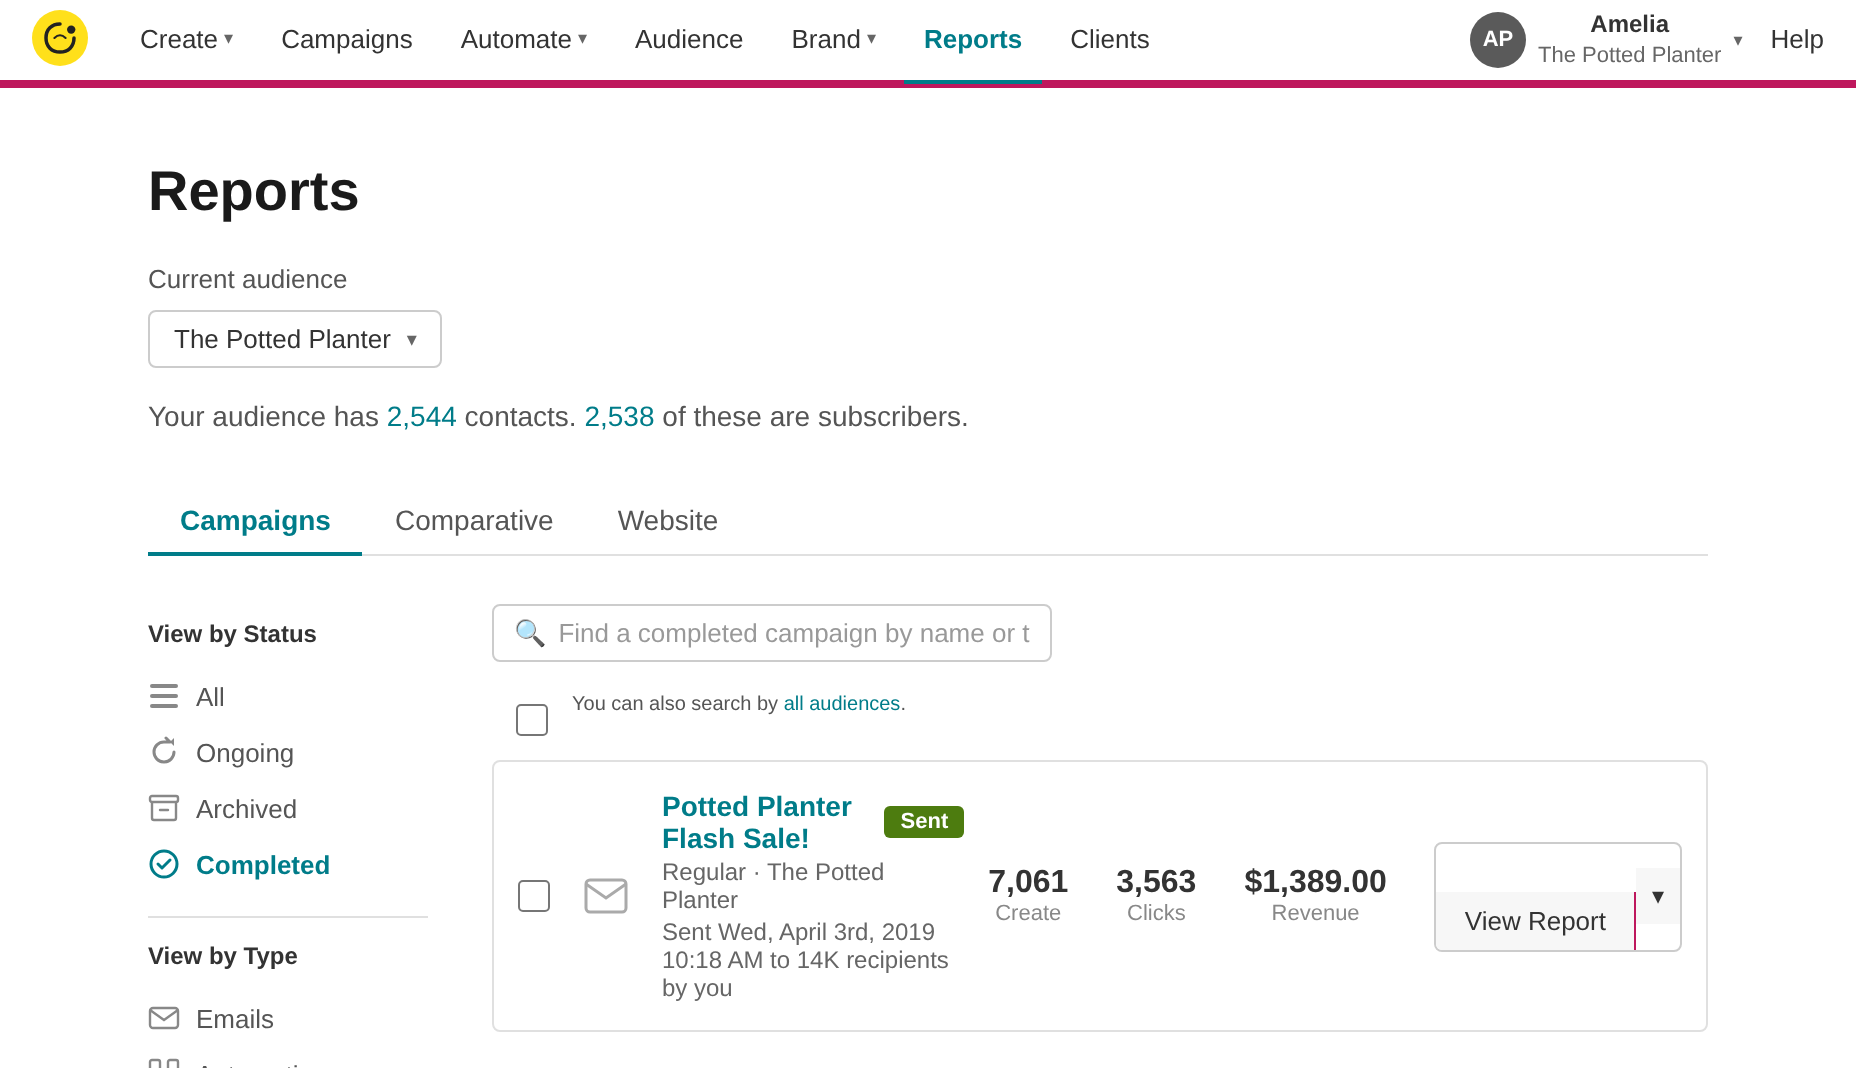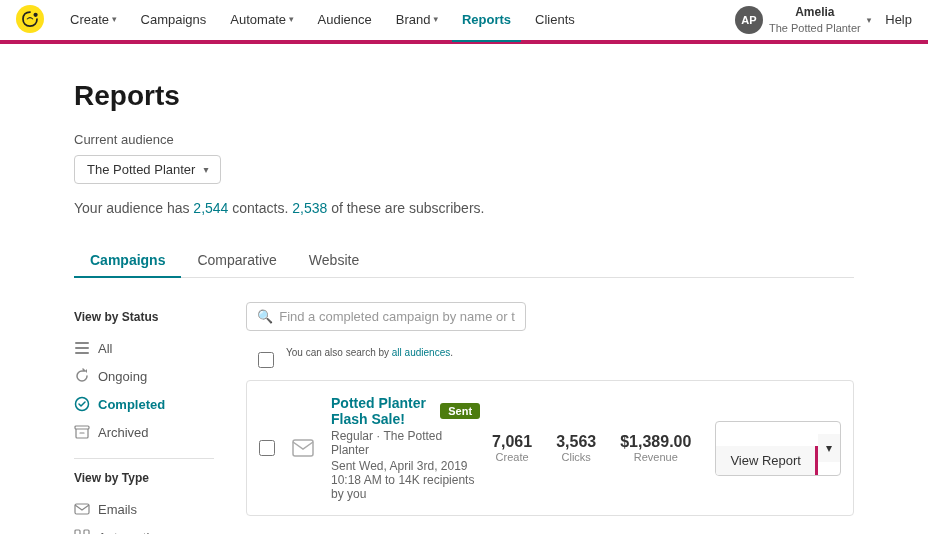--- a/index.html
+++ b/index.html
@@ -135,21 +135,21 @@
     .stat-value { font-size: 16px; font-weight: 700; color: #333; }
     .stat-label { font-size: 11px; color: #888; }
 
     .view-report-btn {
       display: flex; align-items: center; gap: 0;
       border: 1px solid #ccc; border-radius: 4px; overflow: hidden;
       cursor: pointer;
     }
     .view-report-main {
       padding: 7px 14px; font-size: 13px; background: #f7f7f7;
-      color: #333; border-right: 3px solid #be185d; cursor: pointer; margin-top: 24px;
+      color: #333; border-right: 1px solid #be185d; cursor: pointer; margin-top: 24px;
     }
     .view-report-chevron {
       padding: 7px 8px; font-size: 12px; background: #f7f7f7;
       color: #333; cursor: pointer;
     }
 
     
     .panel-header-row {
       display: flex; align-items: center; gap: 12px;
       padding: 4px 12px 8px 12px;
@@ -250,39 +250,39 @@
       <div class="sidebar-item">
         <div class="sidebar-icon">
           <svg viewBox="0 0 16 16" fill="none" xmlns="http://www.w3.org/2000/svg">
             <path d="M13 8A5 5 0 1 1 8 3H11L9 1" stroke="#888" stroke-width="1.5" fill="none" stroke-linecap="round" stroke-linejoin="round"></path>
             <path d="M11 3 L13 1 L13 5Z" fill="#888"></path>
           </svg>
         </div>
         <span>Ongoing</span>
       </div>
 
-      <div class="sidebar-item active">
-        <div class="sidebar-icon">
-          <svg viewBox="0 0 16 16" fill="none" xmlns="http://www.w3.org/2000/svg">
-            <circle cx="8" cy="8" r="6.5" stroke="#007c89" stroke-width="1.5"></circle>
-            <path d="M5 8 L7 10 L11 6" stroke="#007c89" stroke-width="1.5" stroke-linecap="round" stroke-linejoin="round"></path>
-          </svg>
-        </div>
-        <span>Completed</span>
-      </div>
-
       <div class="sidebar-item">
         <div class="sidebar-icon">
           <svg viewBox="0 0 16 16" fill="none" xmlns="http://www.w3.org/2000/svg">
             <rect x="1" y="2" width="14" height="3" rx="1" stroke="#888" stroke-width="1.2"></rect>
             <path d="M2 5 L2 13 Q2 14 3 14 L13 14 Q14 14 14 13 L14 5" stroke="#888" stroke-width="1.2" fill="none"></path>
             <path d="M6 9 L10 9" stroke="#888" stroke-width="1.2" stroke-linecap="round"></path>
           </svg>
         </div>
         <span>Archived</span>
+      </div>
+
+      <div class="sidebar-item active">
+        <div class="sidebar-icon">
+          <svg viewBox="0 0 16 16" fill="none" xmlns="http://www.w3.org/2000/svg">
+            <circle cx="8" cy="8" r="6.5" stroke="#007c89" stroke-width="1.5"></circle>
+            <path d="M5 8 L7 10 L11 6" stroke="#007c89" stroke-width="1.5" stroke-linecap="round" stroke-linejoin="round"></path>
+          </svg>
+        </div>
+        <span>Completed</span>
       </div>
 
       <div class="sidebar-divider"></div>
 
       <div class="sidebar-section-title">View by Type</div>
 
       <div class="sidebar-item">
         <div class="sidebar-icon">
           <svg viewBox="0 0 16 16" fill="none" xmlns="http://www.w3.org/2000/svg">
             <rect x="1" y="3" width="14" height="10" rx="1.5" stroke="#888" stroke-width="1.2"></rect>

